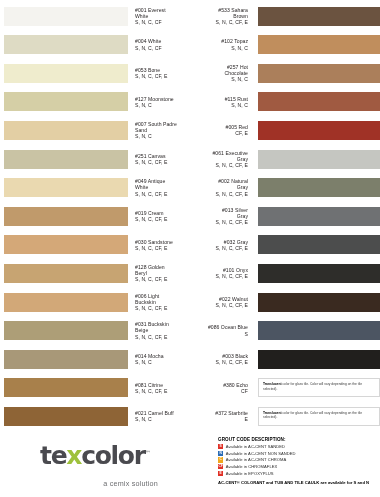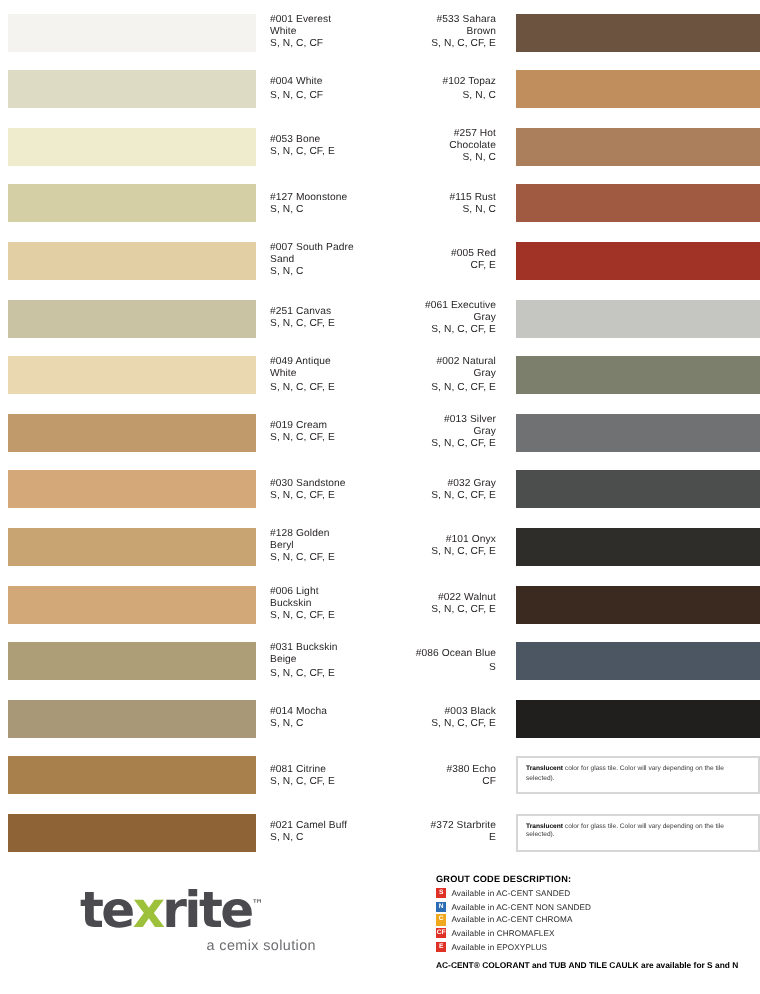--- a/index.html
+++ b/index.html
@@ -47,21 +47,21 @@
   #footer{position:absolute;left:0;top:432px;width:380px;height:65px;}
 
   #logo{position:absolute;left:40px;top:8px;width:130px;}
   .logoword{
     font-size:25px;font-weight:bold;letter-spacing:-1.3px;
     color:#4a4a4f;line-height:25px;font-family:"DejaVu Sans",sans-serif;
   }
   .logoword .x{color:#9ec13c;}
   .logoword .tm{font-size:6px;vertical-align:super;color:#7a7a7a;letter-spacing:0;}
   .logotag{
-    font-size:7.2px;color:#6d6e71;text-align:right;width:118px;margin-top:1px;
+    font-size:7.2px;color:#6d6e71;text-align:right;width:118px;margin-top:11px;
     letter-spacing:.2px;
   }
 
   #legend{position:absolute;left:218px;top:5px;width:162px;}
   #legend .ttl{font-size:4.6px;font-weight:bold;color:#000;margin-bottom:1.5px;letter-spacing:.1px;}
   .lgrow{display:flex;align-items:center;height:6.6px;}
   .badge{
     width:5.2px;height:5.2px;flex:none;margin-right:2.5px;
     color:#fff;font-size:3.3px;font-weight:bold;
     display:flex;align-items:center;justify-content:center;
@@ -326,21 +326,21 @@
           <span class="cd">E</span>
         </div>
         <div class="note"><b>Translucent</b> color for glass tile. Color will vary depending on the tile selected).</div>
       </div>
     </div>
   </div>
 
 <div id="footer">
 
   <div id="logo">
-    <div class="logoword"><span>te</span><span class="x">x</span><span>rite</span><span class="tm">™</span></div>
+    <div class="logoword"><span>te</span><span class="x">x</span><span>color</span><span class="tm">™</span></div>
     <div class="logotag">a cemix solution</div>
   </div>
 
   <div id="legend">
     <div class="ttl">GROUT CODE DESCRIPTION:</div>
     <div id="legend-rows">
         <div class="lgrow">
           <div class="badge" style="background: rgb(224, 49, 39);">S</div>
           <div class="lgtxt">Available in AC-CENT SANDED</div>
         </div>

